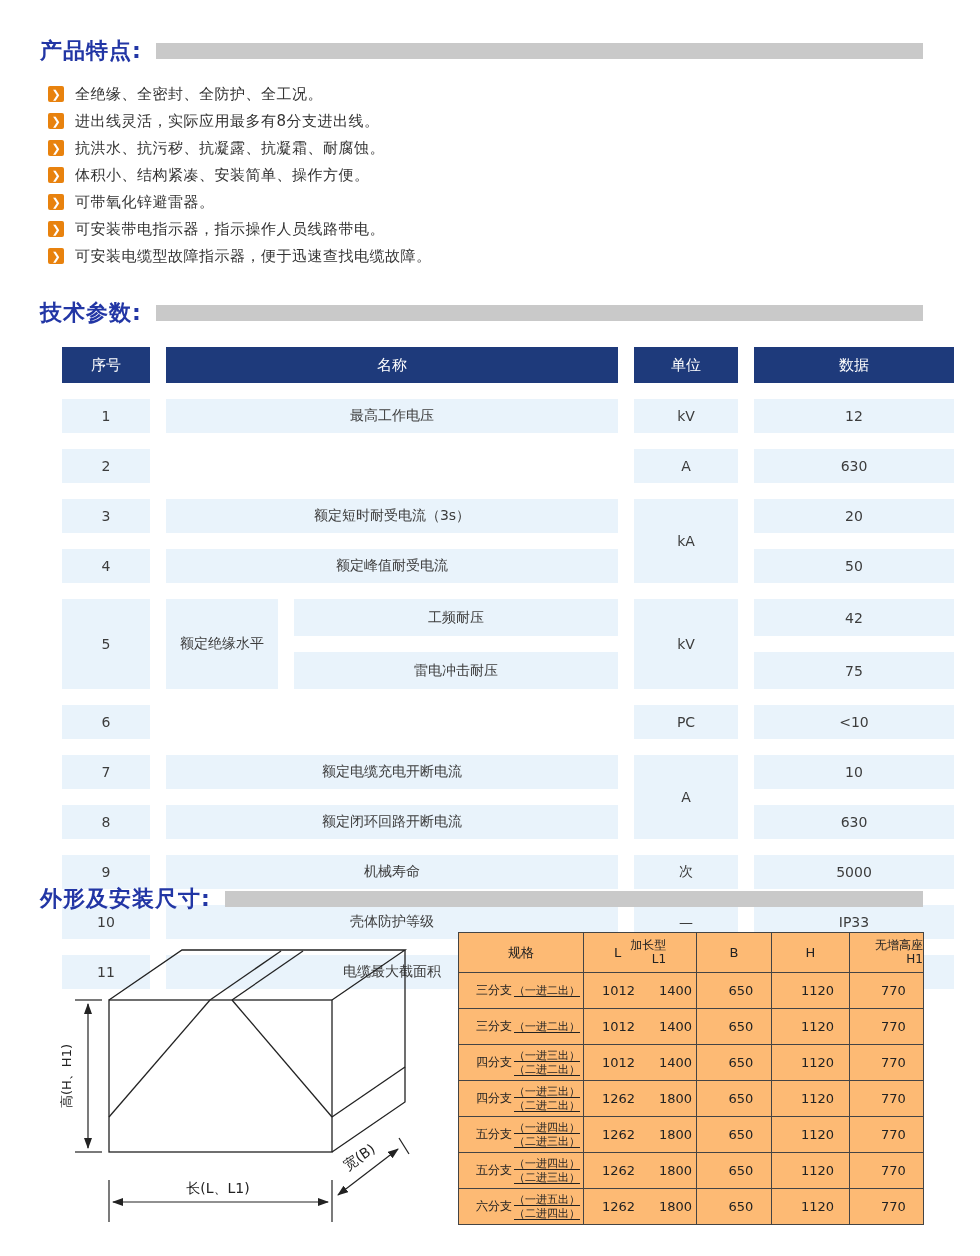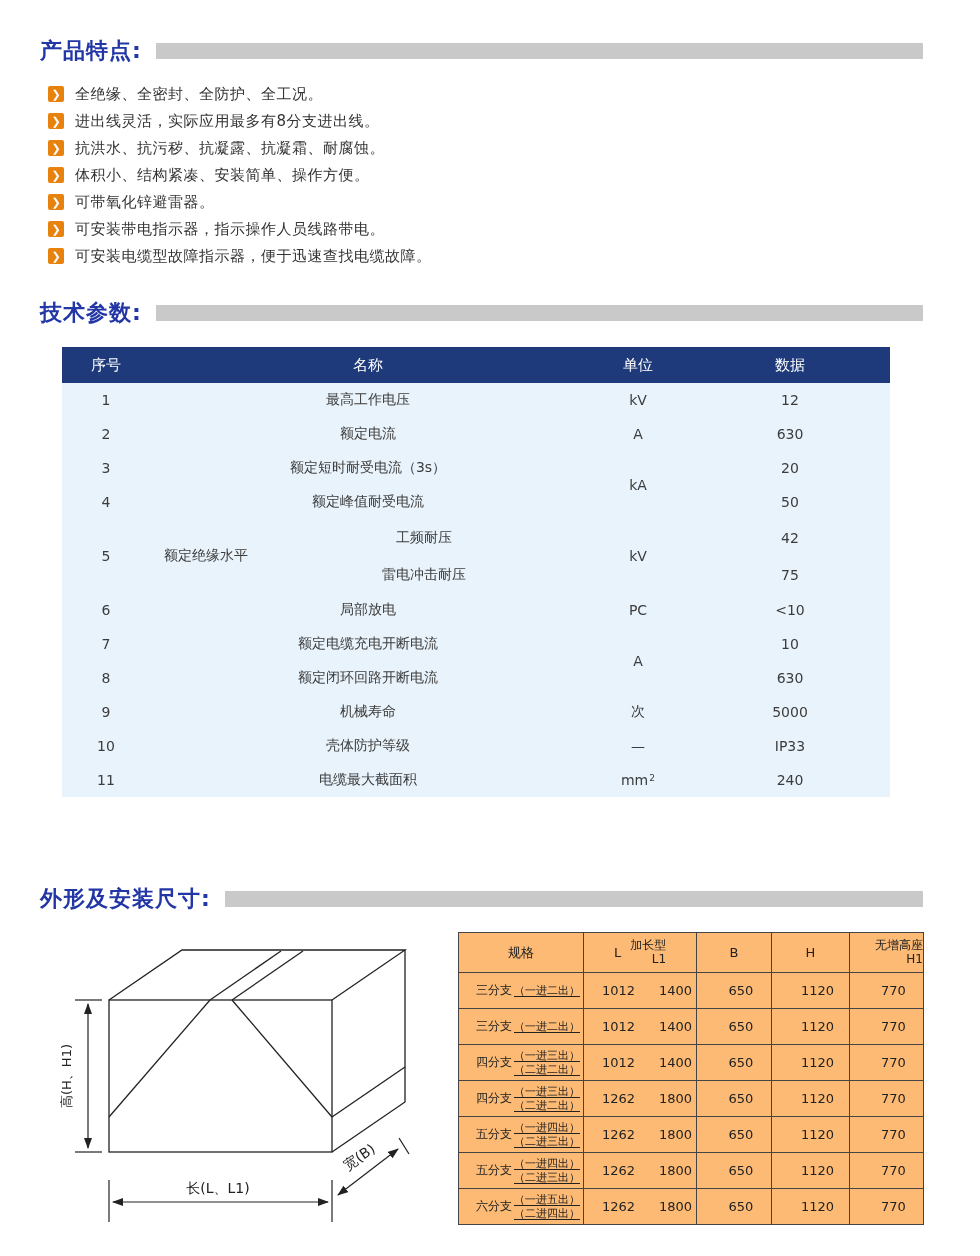--- a/index.html
+++ b/index.html
@@ -15,21 +15,21 @@
   .features { position:absolute; left:48px; top:86px; }
   .feat { display:flex; align-items:center; margin-bottom:11px; height:16px; }
   .chev { width:16px; height:16px; background:#e8820e; border-radius:2px; color:#fff;
           display:flex; align-items:center; justify-content:center; font-size:11px; font-weight:bold; }
   .feat-text { margin-left:11px; font-size:15px; color:#333; letter-spacing:0.5px; }
 
   
   .techgrid { position:absolute; left:62px; top:347px;
               display:grid; grid-template-columns:88px 112px 324px 104px 200px;
               grid-template-rows:36px 34px 34px 34px 34px 37px 37px 34px 34px 34px 34px 34px 34px;
-              gap:0; }
+              gap:16px; }
   .cell  { background:#e9f3fb; display:flex; align-items:center; justify-content:center;
            font-size:14px; color:#3c3c3c; }
   .hcell { background:#1e3a7b; display:flex; align-items:center; justify-content:center;
            font-size:15px; color:#ffffff; }
   .cell sup { font-size:9px; margin-left:1px; transform:translateY(-2px); }
 
   
   .diagram { position:absolute; left:55px; top:930px; }
   .diagram text { fill:#222; font-family:"DejaVu Sans", sans-serif; }
 
@@ -99,42 +99,40 @@
     <div class="hcell" style="grid-area:1/2/2/4">名称</div>
     <div class="hcell" style="grid-area:1/4/2/5">单位</div>
     <div class="hcell" style="grid-area:1/5/2/6">数据</div>
 
     <div class="cell" style="grid-area:2/1/3/2">1</div>
     <div class="cell" style="grid-area:2/2/3/4">最高工作电压</div>
     <div class="cell" style="grid-area:2/4/3/5">kV</div>
     <div class="cell" style="grid-area:2/5/3/6">12</div>
 
     <div class="cell" style="grid-area:3/1/4/2">2</div>
-    <div class="cell" style="grid-area:3/2/4/4">额定电流</div>
     <div class="cell" style="grid-area:3/4/4/5">A</div>
     <div class="cell" style="grid-area:3/5/4/6">630</div>
 
     <div class="cell" style="grid-area:4/1/5/2">3</div>
     <div class="cell" style="grid-area:4/2/5/4">额定短时耐受电流（3s）</div>
     <div class="cell" style="grid-area:4/4/6/5">kA</div>
     <div class="cell" style="grid-area:4/5/5/6">20</div>
     <div class="cell" style="grid-area:5/1/6/2">4</div>
     <div class="cell" style="grid-area:5/2/6/4">额定峰值耐受电流</div>
     <div class="cell" style="grid-area:5/5/6/6">50</div>
 
     <div class="cell" style="grid-area:6/1/8/2">5</div>
     <div class="cell" style="grid-area:6/3/7/4">工频耐压</div>
     <div class="cell" style="grid-area:6/2/8/3">额定绝缘水平</div>
     <div class="cell" style="grid-area:6/4/8/5">kV</div>
     <div class="cell" style="grid-area:6/5/7/6">42</div>
     <div class="cell" style="grid-area:7/3/8/4">雷电冲击耐压</div>
     <div class="cell" style="grid-area:7/5/8/6">75</div>
 
     <div class="cell" style="grid-area:8/1/9/2">6</div>
-    <div class="cell" style="grid-area:8/2/9/4">局部放电</div>
     <div class="cell" style="grid-area:8/4/9/5">PC</div>
     <div class="cell" style="grid-area:8/5/9/6">&lt;10</div>
 
     <div class="cell" style="grid-area:9/1/10/2">7</div>
     <div class="cell" style="grid-area:9/2/10/4">额定电缆充电开断电流</div>
     <div class="cell" style="grid-area:9/4/11/5">A</div>
     <div class="cell" style="grid-area:9/5/10/6">10</div>
     <div class="cell" style="grid-area:10/1/11/2">8</div>
     <div class="cell" style="grid-area:10/2/11/4">额定闭环回路开断电流</div>
     <div class="cell" style="grid-area:10/5/11/6">630</div>

